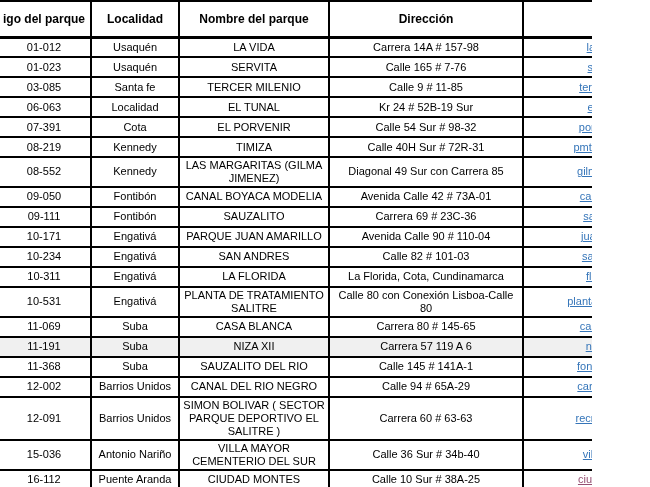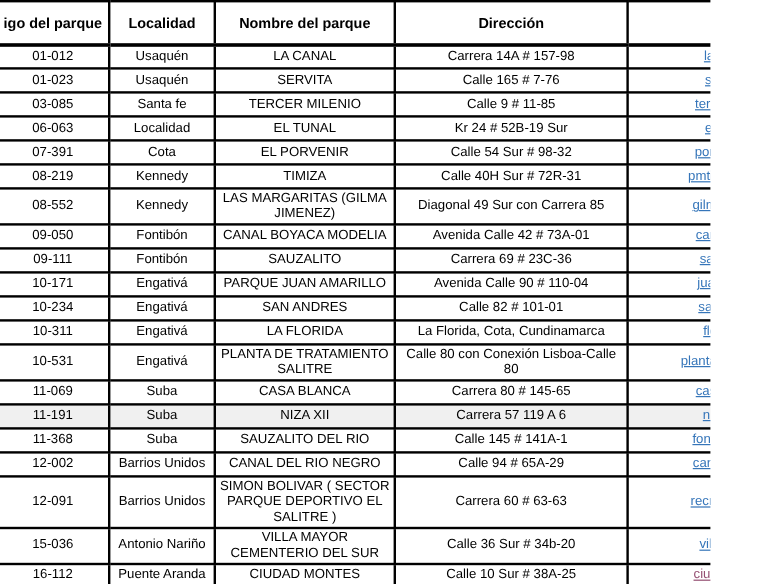--- a/index.html
+++ b/index.html
@@ -68,21 +68,21 @@
         <th>Localidad</th>
         <th>Nombre del parque</th>
         <th>Dirección</th>
         <th>Contacto</th>
       </tr>
     </thead>
     <tbody id="rows-body">
         <tr>
           <td>01-012</td>
           <td>Usaquén</td>
-          <td>LA CANAL</td>
+          <td>LA VIDA</td>
           <td>Carrera 14A # 157-98</td>
           <td class="contact"><a>lavida@idrd.gov.c</a></td>
         </tr>
         <tr>
           <td>01-023</td>
           <td>Usaquén</td>
           <td>SERVITA</td>
           <td>Calle 165 # 7-76</td>
           <td class="contact"><a>servita@idrd.gov.</a></td>
         </tr>
@@ -139,21 +139,21 @@
           <td>10-171</td>
           <td>Engativá</td>
           <td>PARQUE JUAN AMARILLO</td>
           <td>Avenida Calle 90 # 110-04</td>
           <td class="contact"><a>juanamarillo@idrd.g</a></td>
         </tr>
         <tr>
           <td>10-234</td>
           <td>Engativá</td>
           <td>SAN ANDRES</td>
-          <td>Calle 82 # 101-01</td>
+          <td>Calle 82 # 101-03</td>
           <td class="contact"><a>sanandres@idrd.go</a></td>
         </tr>
         <tr>
           <td>10-311</td>
           <td>Engativá</td>
           <td>LA FLORIDA</td>
           <td>La Florida, Cota, Cundinamarca</td>
           <td class="contact"><a>florida@idrd.gov.c</a></td>
         </tr>
         <tr>
@@ -195,21 +195,21 @@
           <td>12-091</td>
           <td>Barrios Unidos</td>
           <td>SIMON BOLIVAR ( SECTOR PARQUE DEPORTIVO EL SALITRE )</td>
           <td>Carrera 60 # 63-63</td>
           <td class="contact"><a>recreodeportivo@idrd.</a></td>
         </tr>
         <tr>
           <td>15-036</td>
           <td>Antonio Nariño</td>
           <td>VILLA MAYOR CEMENTERIO DEL SUR</td>
-          <td>Calle 36 Sur # 34b-20</td>
+          <td>Calle 36 Sur # 34b-40</td>
           <td class="contact"><a>villamayor@idrd.go</a></td>
         </tr>
         <tr>
           <td>16-112</td>
           <td>Puente Aranda</td>
           <td>CIUDAD MONTES</td>
           <td>Calle 10 Sur # 38A-25</td>
           <td class="contact"><a class="visited">ciudad.montes@idrd.</a></td>
         </tr>
       </tbody>

